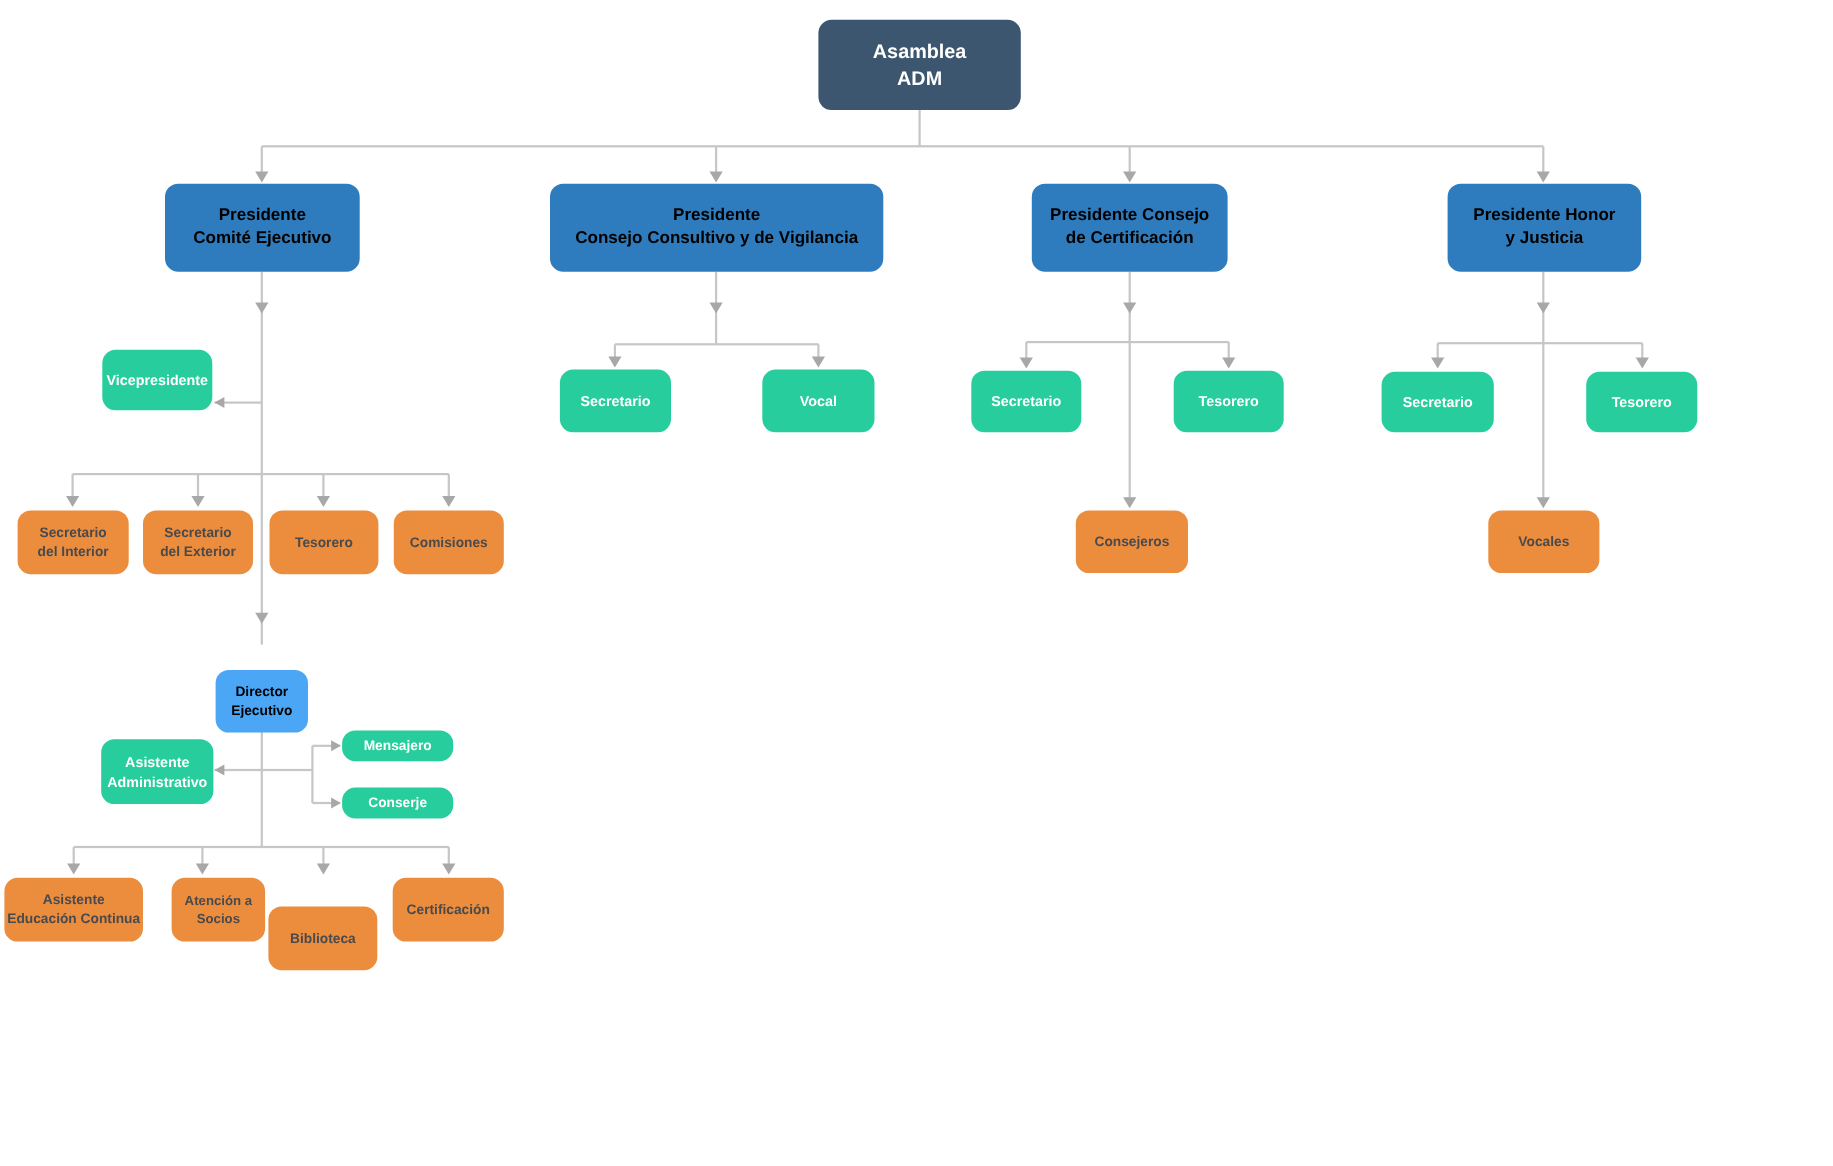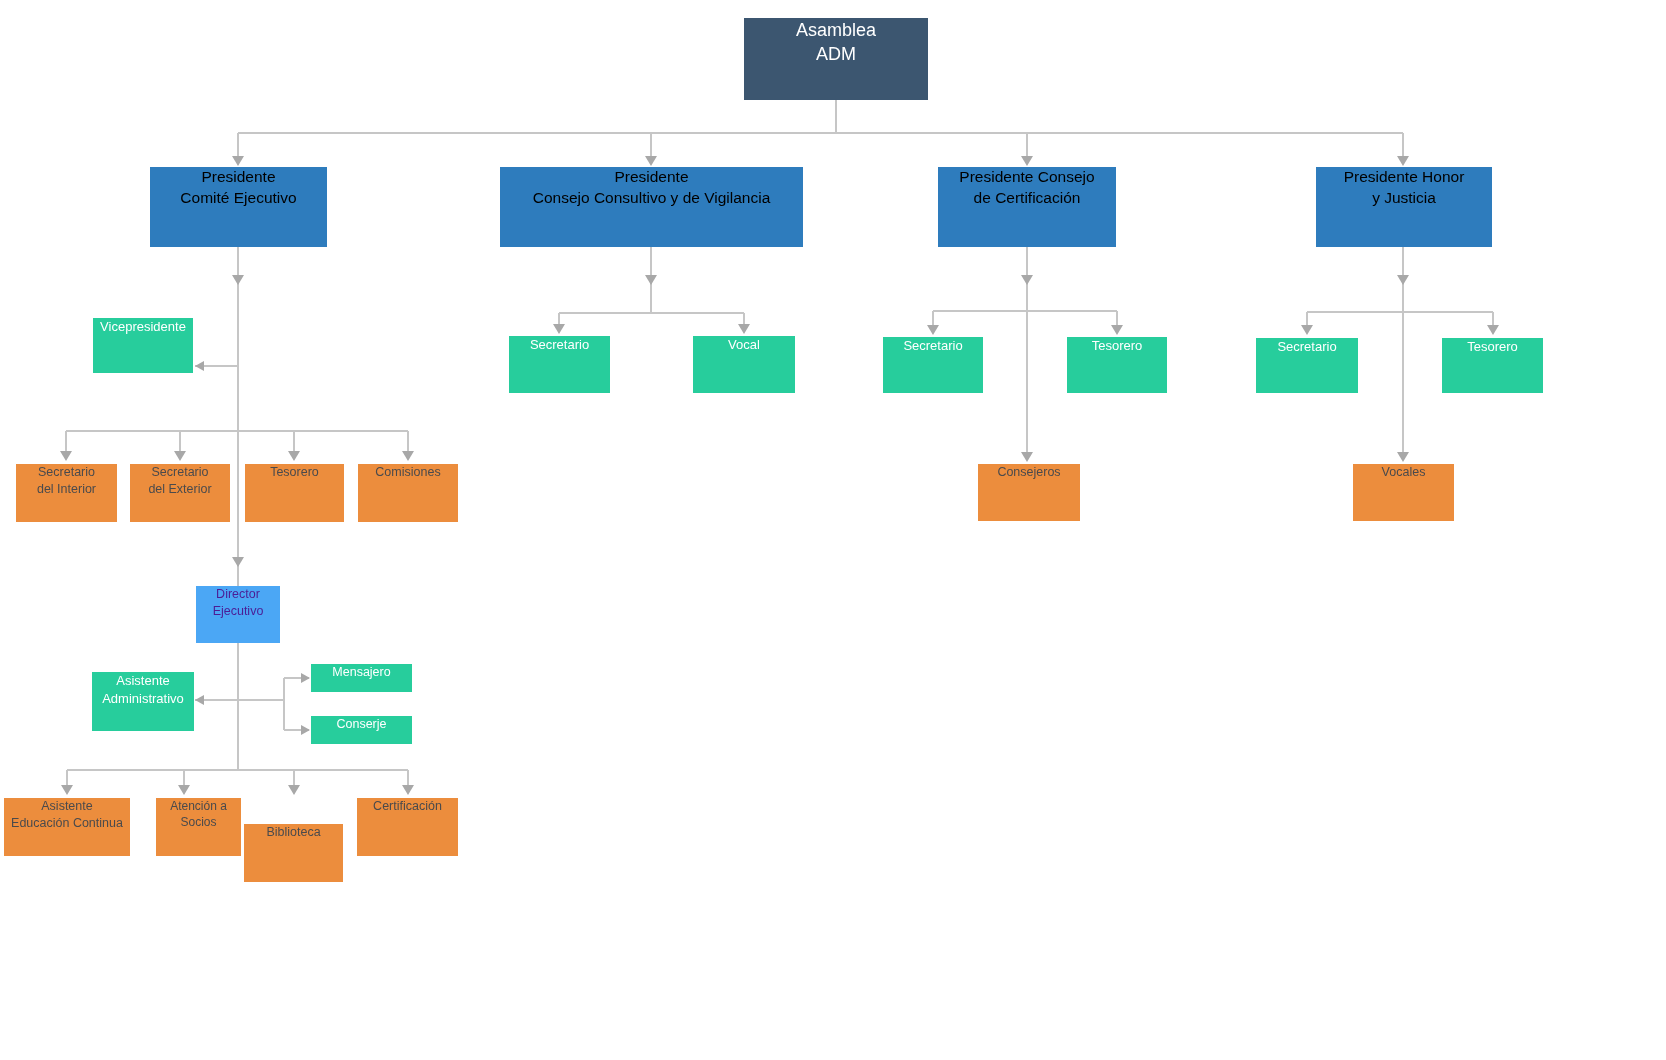--- a/index.html
+++ b/index.html
@@ -11,36 +11,37 @@
   #canvas {
     position: relative;
     width: 1666px;
     height: 1060px;
     background: #ffffff;
     overflow: hidden;
   }
   .node {
     position: absolute;
     display: flex;
-    align-items: flex-start;
+    align-items: center;
     justify-content: center;
     text-align: center;
-    font-weight: normal;
+    font-weight: bold;
     box-sizing: border-box;
     z-index: 2;
+    border-radius: 12px;
   }
   .node span {
     white-space: pre-line;
     line-height: 1.35;
     display: block;
     width: 100%;
   }
   .navy      { background: var(--navy);      color: #ffffff; }
   .blue      { background: var(--blue);      color: #000000; }
-  .lightblue { background: var(--lightblue); color: #4c1d95; }
+  .lightblue { background: var(--lightblue); color: #000000; margin-top: 23px; }
   .green     { background: var(--green);     color: #ffffff; }
   .orange    { background: var(--orange);    color: var(--orangeText); }
   .seg {
     position: absolute;
     background: var(--line);
     z-index: 1;
   }
   .arrow {
     position: absolute;
     width: 0;

